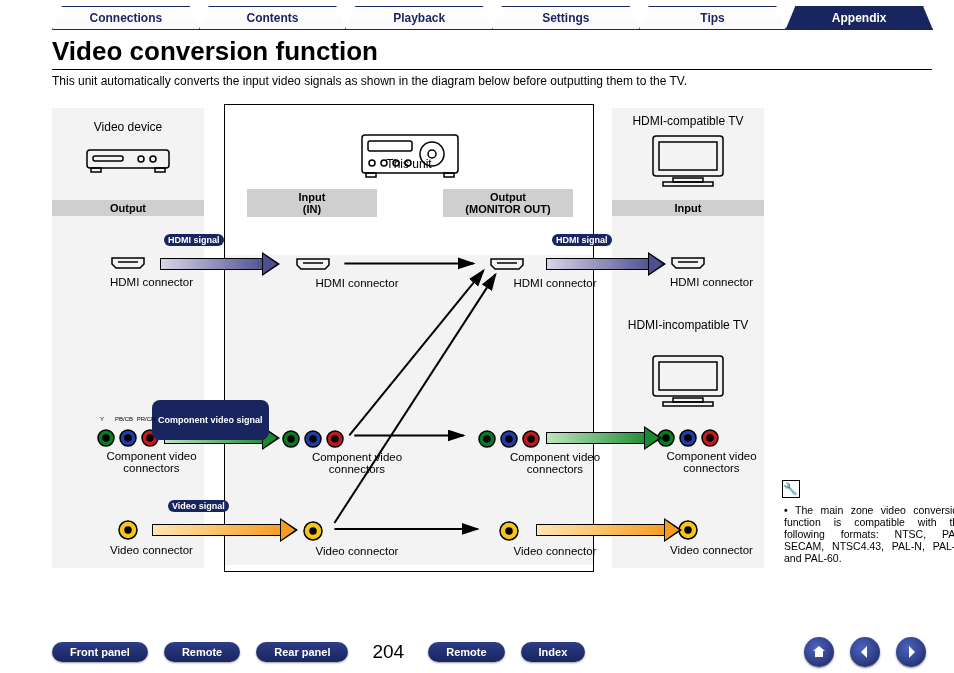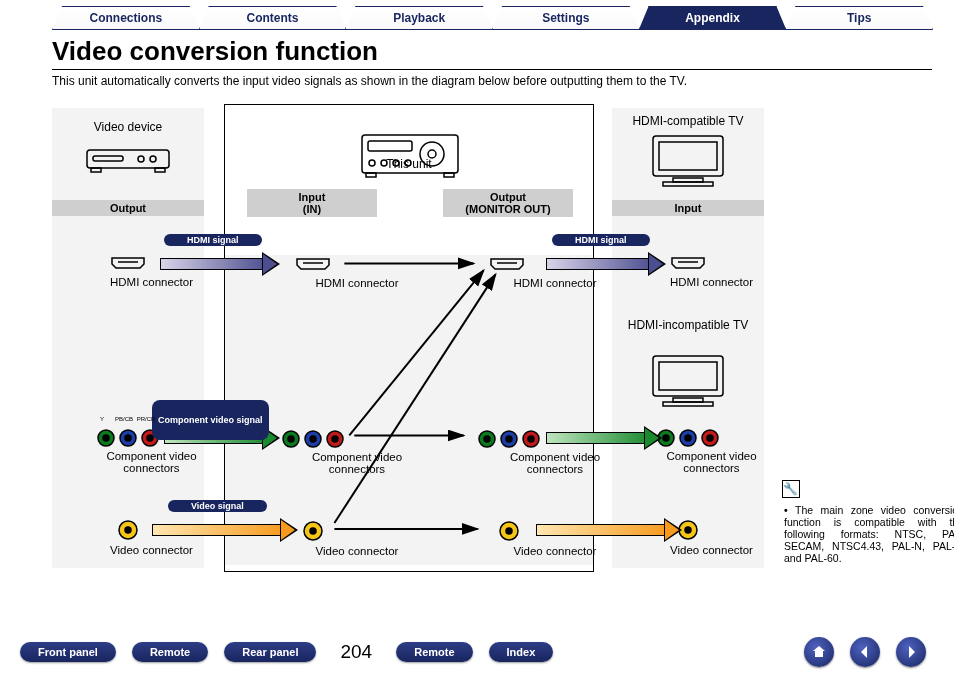--- a/index.html
+++ b/index.html
@@ -72,36 +72,36 @@
   }
   .arrow.hd .arrow-body { background: linear-gradient(90deg, #d9d3e8, #4c4e8f); }
   .arrow.hd .arrow-head::after { border-left-color: #4c4e8f; }
   .arrow.comp .arrow-body { background: linear-gradient(90deg, #bfe5bf, #1a8a2f); }
   .arrow.comp .arrow-head::after { border-left-color: #1a8a2f; }
   .arrow.vid .arrow-body { background: linear-gradient(90deg, #ffe6b0, #f79a1e); }
   .arrow.vid .arrow-head::after { border-left-color: #f79a1e; }
 
   .sig-pill {
     position: absolute; background: #18255f; color: #fff; font-size: 9px; font-weight: bold;
-    padding: 1px 23px; border-radius: 8px; white-space: nowrap;
+    padding: 1px 4px; border-radius: 8px; white-space: nowrap;
   }
 
   .note-wrench {
     position: absolute; left: 730px; top: 376px; width: 18px; height: 18px;
     border: 1px solid #000; display: flex; align-items: center; justify-content: center; font-size: 12px;
   }
   .note-text {
     position: absolute; left: 732px; top: 400px; width: 180px; font-size: 10.5px; text-align: justify;
   }
   .note-text::before {
     content: "• "; font-weight: bold;
   }
 
   
-  .bottom { position: absolute; left: 0; right: 0; bottom: 4px; height: 34px; display: flex; align-items: center; padding: 0 28px 0 20px; gap: 16px; }
+  .bottom { position: absolute; left: 0; right: 0; bottom: 4px; height: 34px; display: flex; align-items: center; padding: 0 28px 0 52px; gap: 16px; }
   .pill {
     background: linear-gradient(#2e3d86,#18255f); color: #fff; font-size: 11px; font-weight: bold;
     padding: 4px 18px; border-radius: 12px; cursor: pointer; box-shadow: 0 1px 2px rgba(0,0,0,.4);
   }
   .pagenum { font-size: 19px; padding: 0 8px; }
   .circle-btn {
     width: 30px; height: 30px; border-radius: 50%; background: radial-gradient(circle at 40% 35%, #4e62c0, #18255f);
     display: flex; align-items: center; justify-content: center; cursor: pointer; box-shadow: 0 1px 2px rgba(0,0,0,.5);
   }
   .circle-btn svg { stroke: #fff; fill: #fff; }
@@ -110,22 +110,22 @@
 </head>
 <body>
 
 <div class="page">
 
   <div class="tabs">
     <div class="tab">Connections</div>
     <div class="tab">Contents</div>
     <div class="tab">Playback</div>
     <div class="tab">Settings</div>
+    <div class="tab">Tips</div>
     <div class="tab active">Appendix</div>
-    <div class="tab">Tips</div>
   </div>
 
   <div class="title">Video conversion function</div>
   <div class="intro">This unit automatically converts the input video signals as shown in the diagram below before outputting them to the TV.</div>
 
   <div class="diagram">
 
     <div class="panel panel-left">
       <div class="devlabel" style="left:0;right:0;top:12px;">Video device</div>
       <div class="device" style="left:33px;top:36px;">

